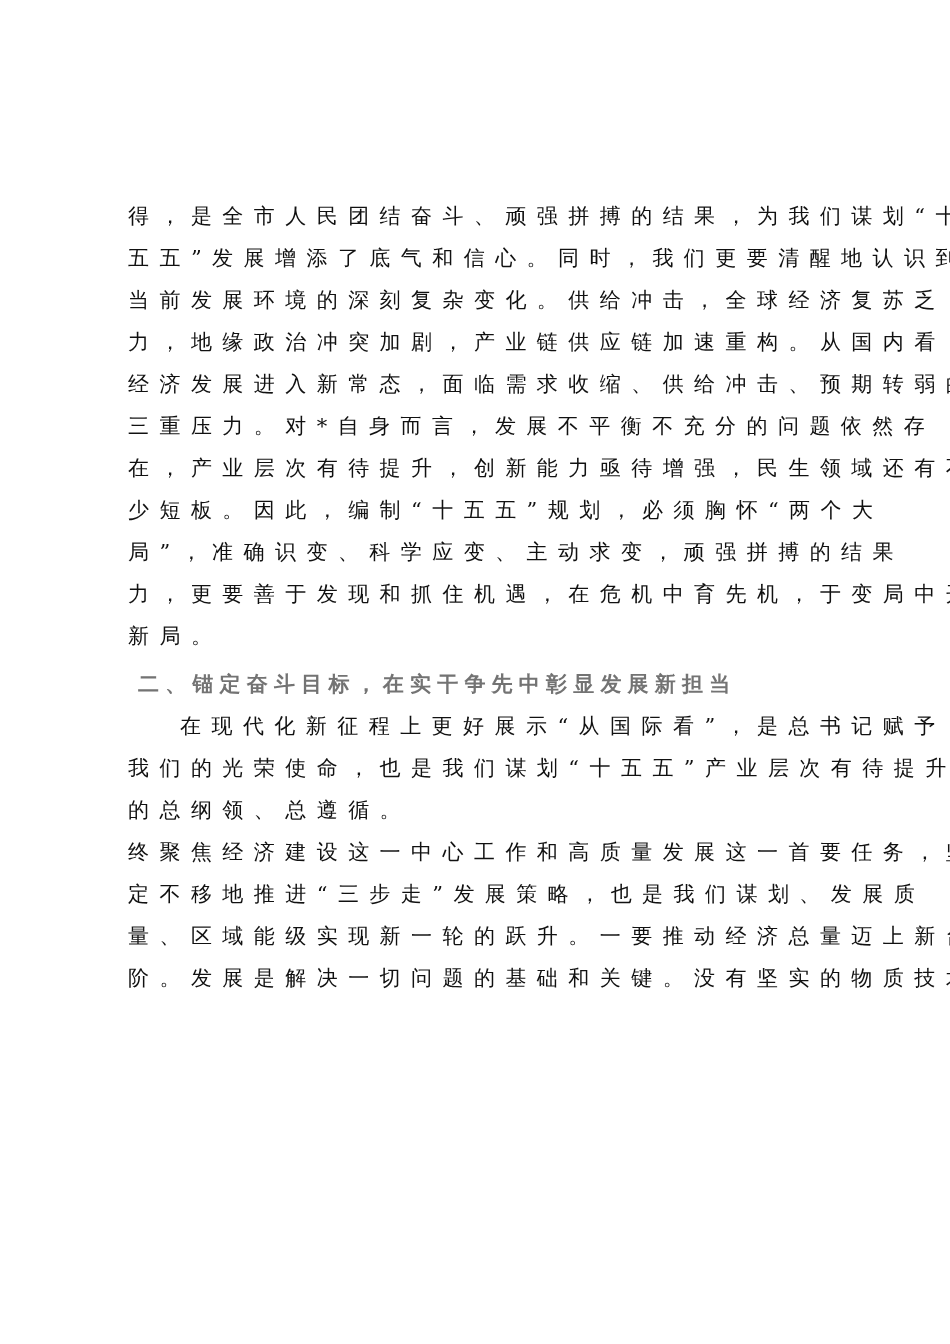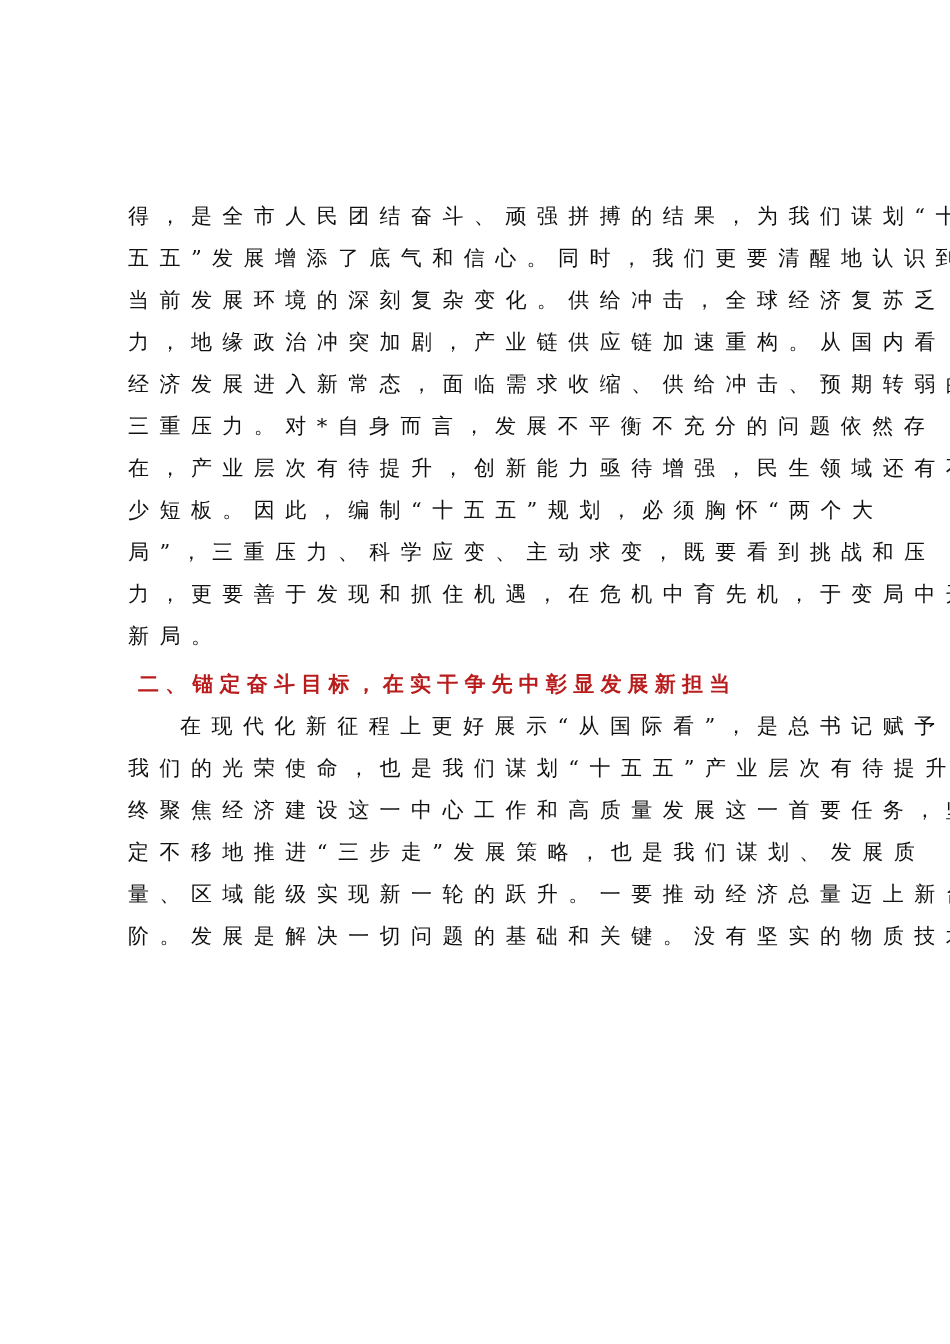--- a/index.html
+++ b/index.html
@@ -31,47 +31,48 @@
     }
     .line.indent {
       padding-left: 52px;
     }
     .line.heading {
       font-family: "DejaVu Sans", "Liberation Sans", sans-serif;
       font-weight: bold;
       letter-spacing: 6.2px;
       padding-left: 10px;
       margin-top: 6px;
-      color: #b91c1c;
+      color: #737373;
     }
   </style>
 </head>
 <body>
 
 <div class="page">
 
   <div>
     <p class="line">得，是全市人民团结奋斗、顽强拼搏的结果，为我们谋划“十</p>
     <p class="line">五五”发展增添了底气和信心。同时，我们更要清醒地认识到</p>
     <p class="line">当前发展环境的深刻复杂变化。供给冲击，全球经济复苏乏</p>
     <p class="line">力，地缘政治冲突加剧，产业链供应链加速重构。从国内看，</p>
     <p class="line">经济发展进入新常态，面临需求收缩、供给冲击、预期转弱的</p>
     <p class="line">三重压力。对*自身而言，发展不平衡不充分的问题依然存</p>
     <p class="line">在，产业层次有待提升，创新能力亟待增强，民生领域还有不</p>
     <p class="line">少短板。因此，编制“十五五”规划，必须胸怀“两个大</p>
-    <p class="line">局”，三重压力、科学应变、主动求变，既要看到挑战和压</p>
+    <p class="line">局”，准确识变、科学应变、主动求变，顽强拼搏的结果</p>
     <p class="line">力，更要善于发现和抓住机遇，在危机中育先机，于变局中开</p>
     <p class="line">新局。</p>
   </div>
 
   <h2 class="line heading">二、锚定奋斗目标，在实干争先中彰显发展新担当</h2>
 
   <div>
     <p class="line indent">在现代化新征程上更好展示“从国际看”，是总书记赋予</p>
     <p class="line">我们的光荣使命，也是我们谋划“十五五”产业层次有待提升</p>
+    <p class="line">的总纲领、总遵循。</p>
   </div>
 
   <div>
     <p class="line">终聚焦经济建设这一中心工作和高质量发展这一首要任务，坚</p>
     <p class="line">定不移地推进“三步走”发展策略，也是我们谋划、发展质</p>
     <p class="line">量、区域能级实现新一轮的跃升。一要推动经济总量迈上新台</p>
     <p class="line">阶。发展是解决一切问题的基础和关键。没有坚实的物质技术</p>
   </div>
 
 </div>

